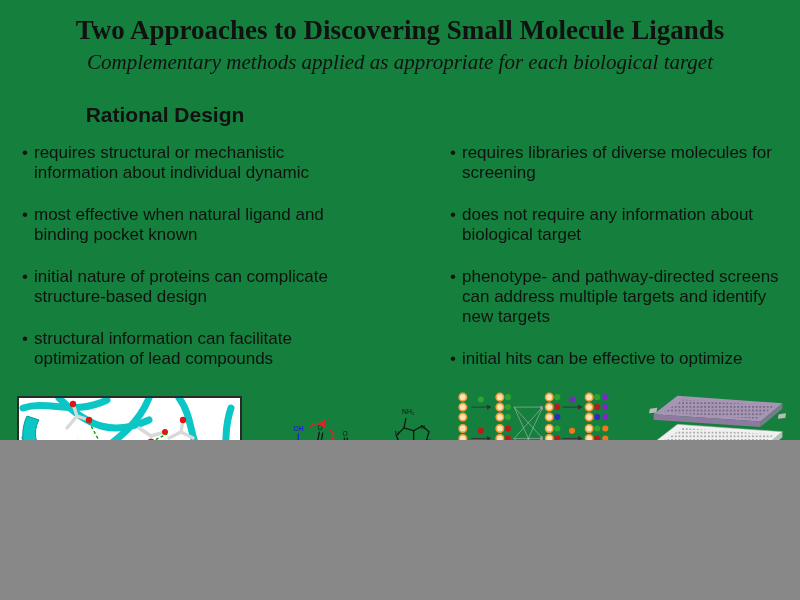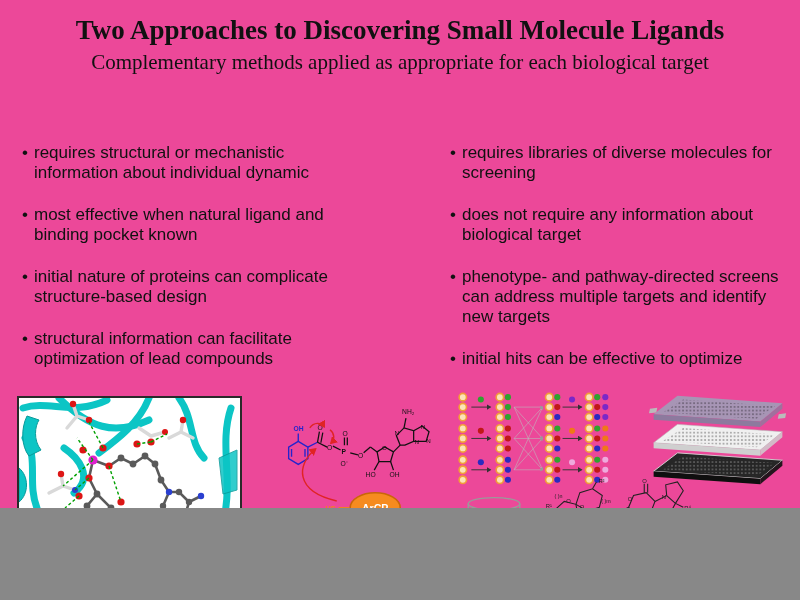--- a/index.html
+++ b/index.html
@@ -1,21 +1,21 @@
 <!DOCTYPE html>
 <html><head>
 <meta charset="utf-8">
 <style>
   html,body{margin:0;padding:0;background:#888;}
-  .slide{position:relative;width:800px;height:508px;background:#ec4899;overflow:hidden;
+  .slide{position:relative;width:800px;height:440px;background:#15803d;overflow:hidden;
          font-family:"Liberation Sans",sans-serif;color:#111;}
   .title{position:absolute;left:0;top:15px;width:800px;text-align:center;
          font-family:"Liberation Serif",serif;font-weight:bold;font-size:27px;}
   .subtitle{position:absolute;left:0;top:50px;width:800px;text-align:center;
-         font-family:"Liberation Serif",serif;font-size:21px;}
+         font-family:"Liberation Serif",serif;font-style:italic;font-size:21px;}
   .col-header{position:absolute;top:103px;font-weight:bold;font-size:21px;text-align:center;}
   .col-header.left{left:20px;width:290px;}
   .col-header.right{left:450px;width:320px;}
   .bullets{position:absolute;top:143px;font-size:17px;line-height:20px;}
   .bullets.left{left:22px;width:330px;}
   .bullets.right{left:450px;width:330px;}
   .bullet-item{display:flex;margin-bottom:22px;}
   .bullet-item .marker{width:12px;flex:0 0 12px;}
   .bullet-item .txt{flex:1;}
   .img-box{position:absolute;}
@@ -24,20 +24,21 @@
   text{font-family:"Liberation Sans",sans-serif;}
 </style>
 </head>
 <body>
 
 <div class="slide">
 
   <div class="title">Two Approaches to Discovering Small Molecule Ligands</div>
   <div class="subtitle">Complementary methods applied as appropriate for each biological target</div>
 
+  <div class="col-header left">Rational Design</div>
 
   <div class="bullets left">
     <div class="bullet-item">
       <span class="marker">•</span>
       <span class="txt">requires structural or mechanistic information about individual dynamic</span>
       </div>
     <div class="bullet-item">
       <span class="marker">•</span>
       <span class="txt">most effective when natural ligand and binding pocket known</span>
       </div>

